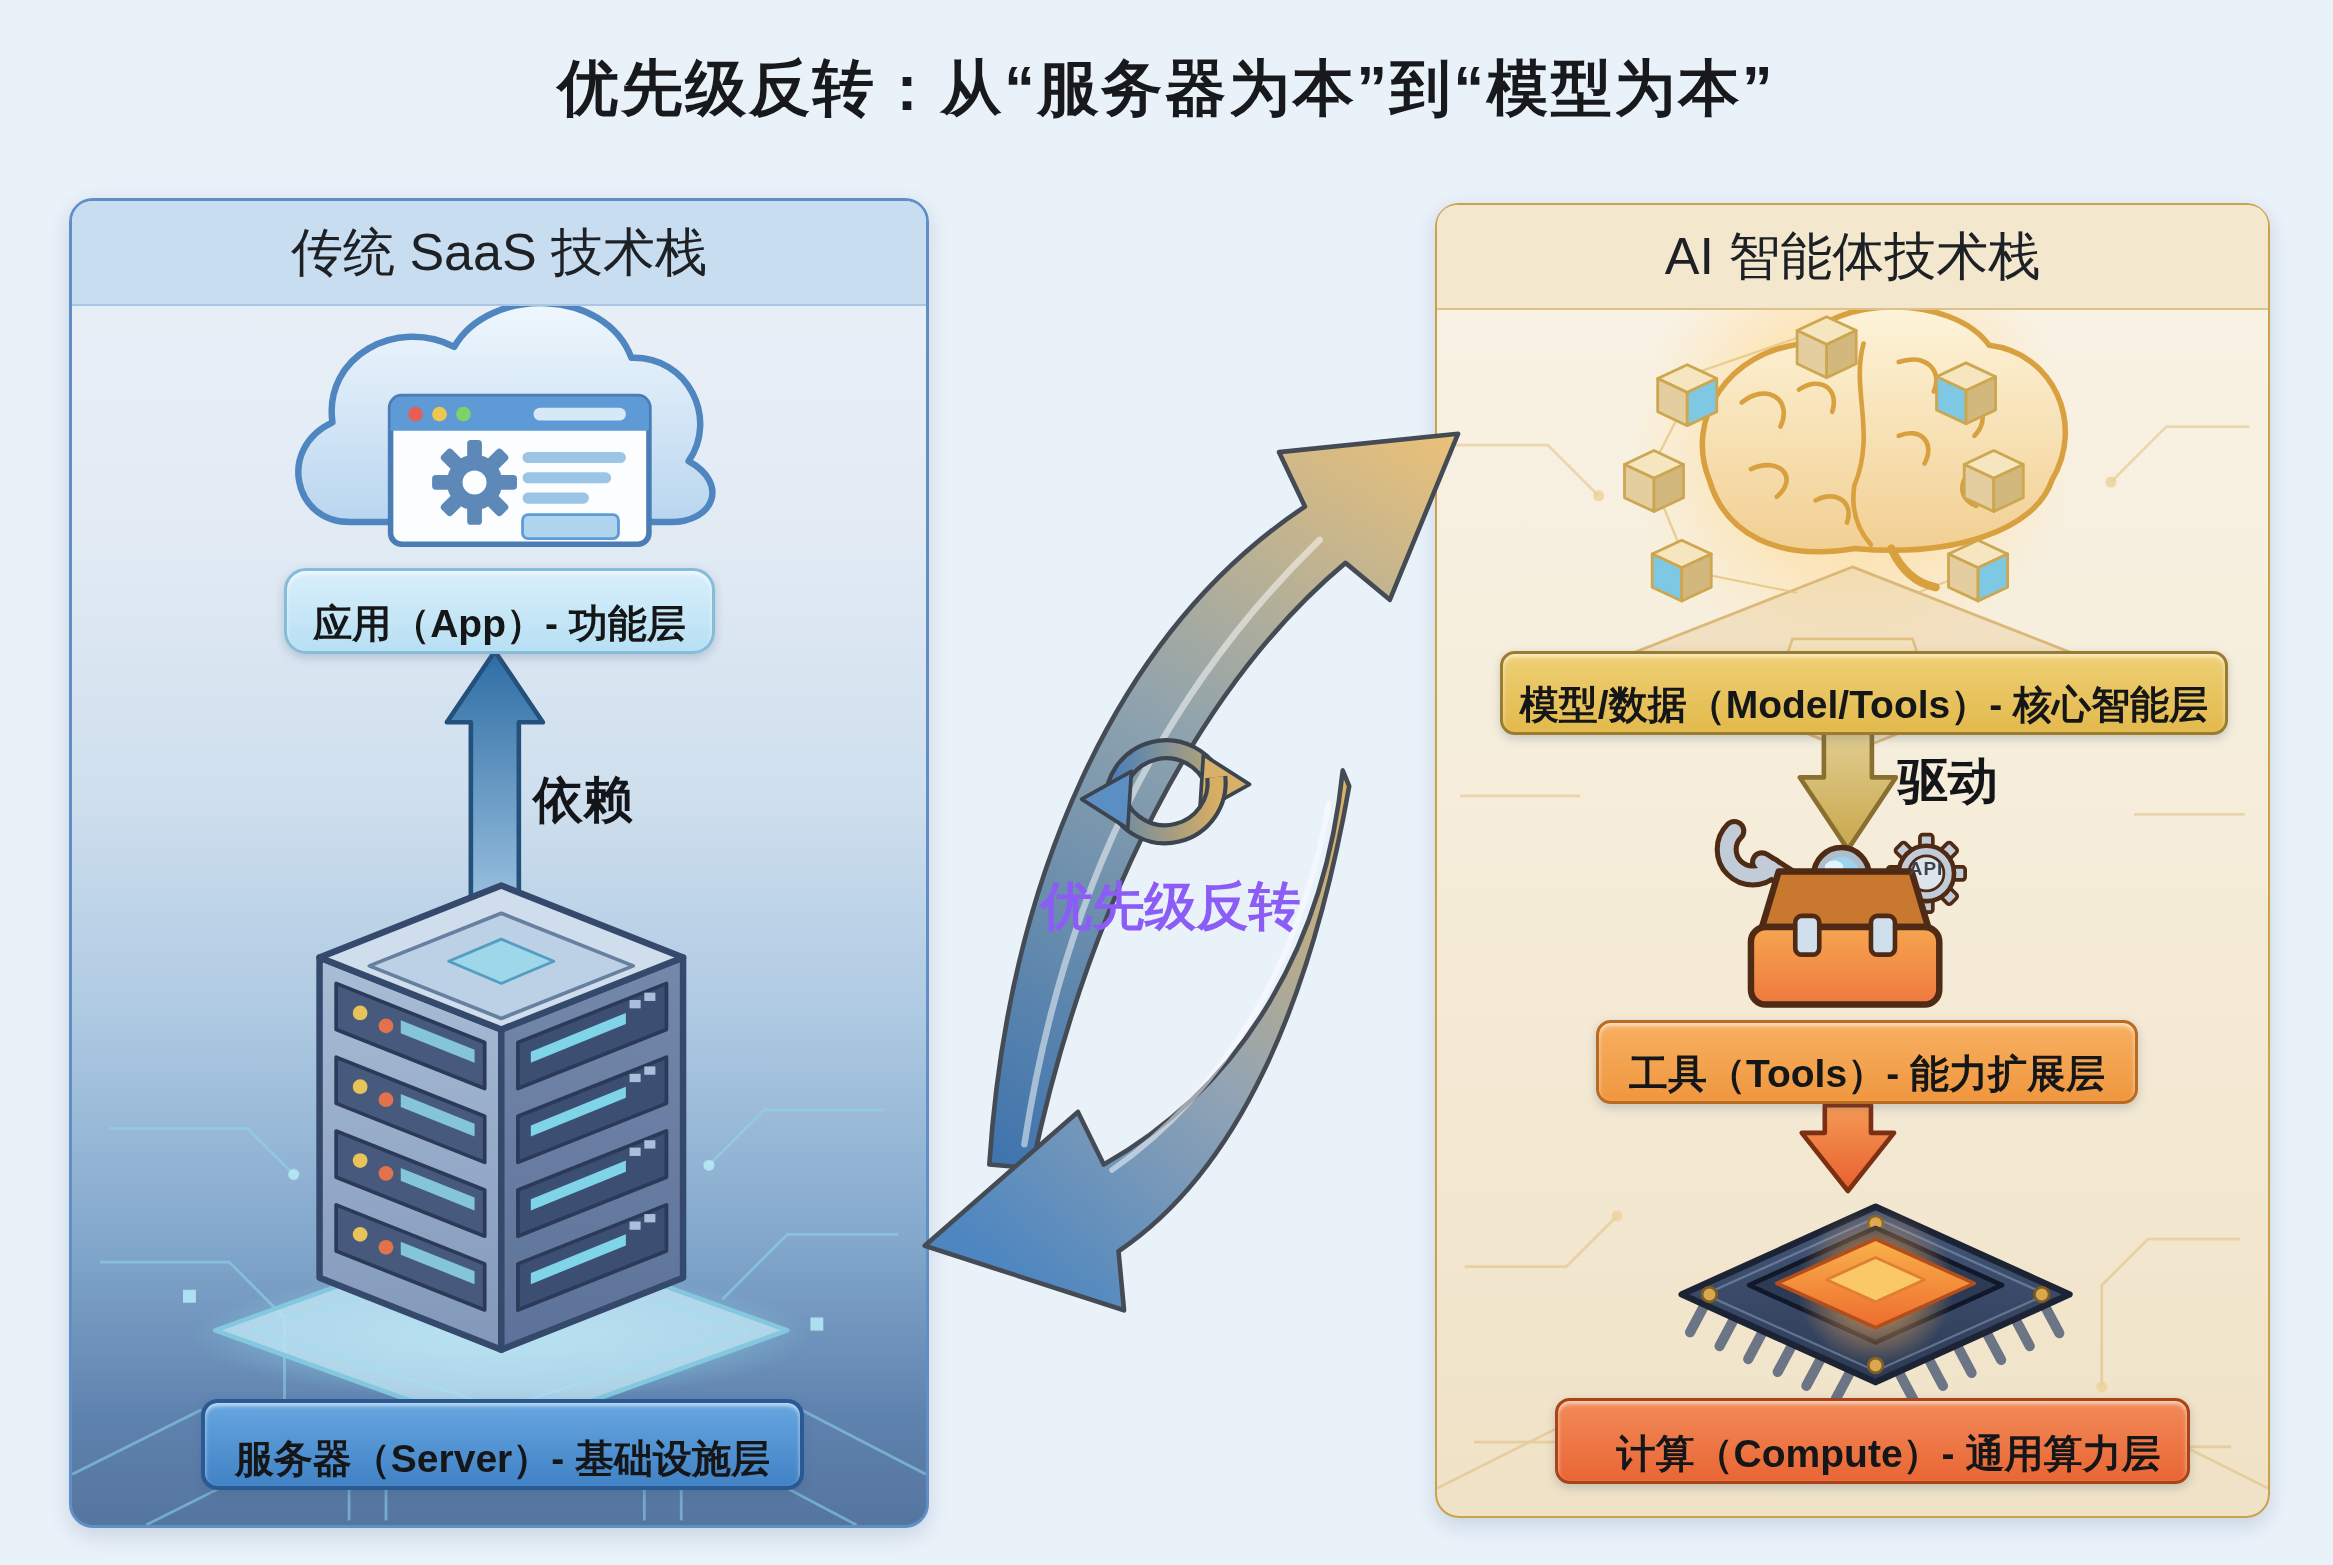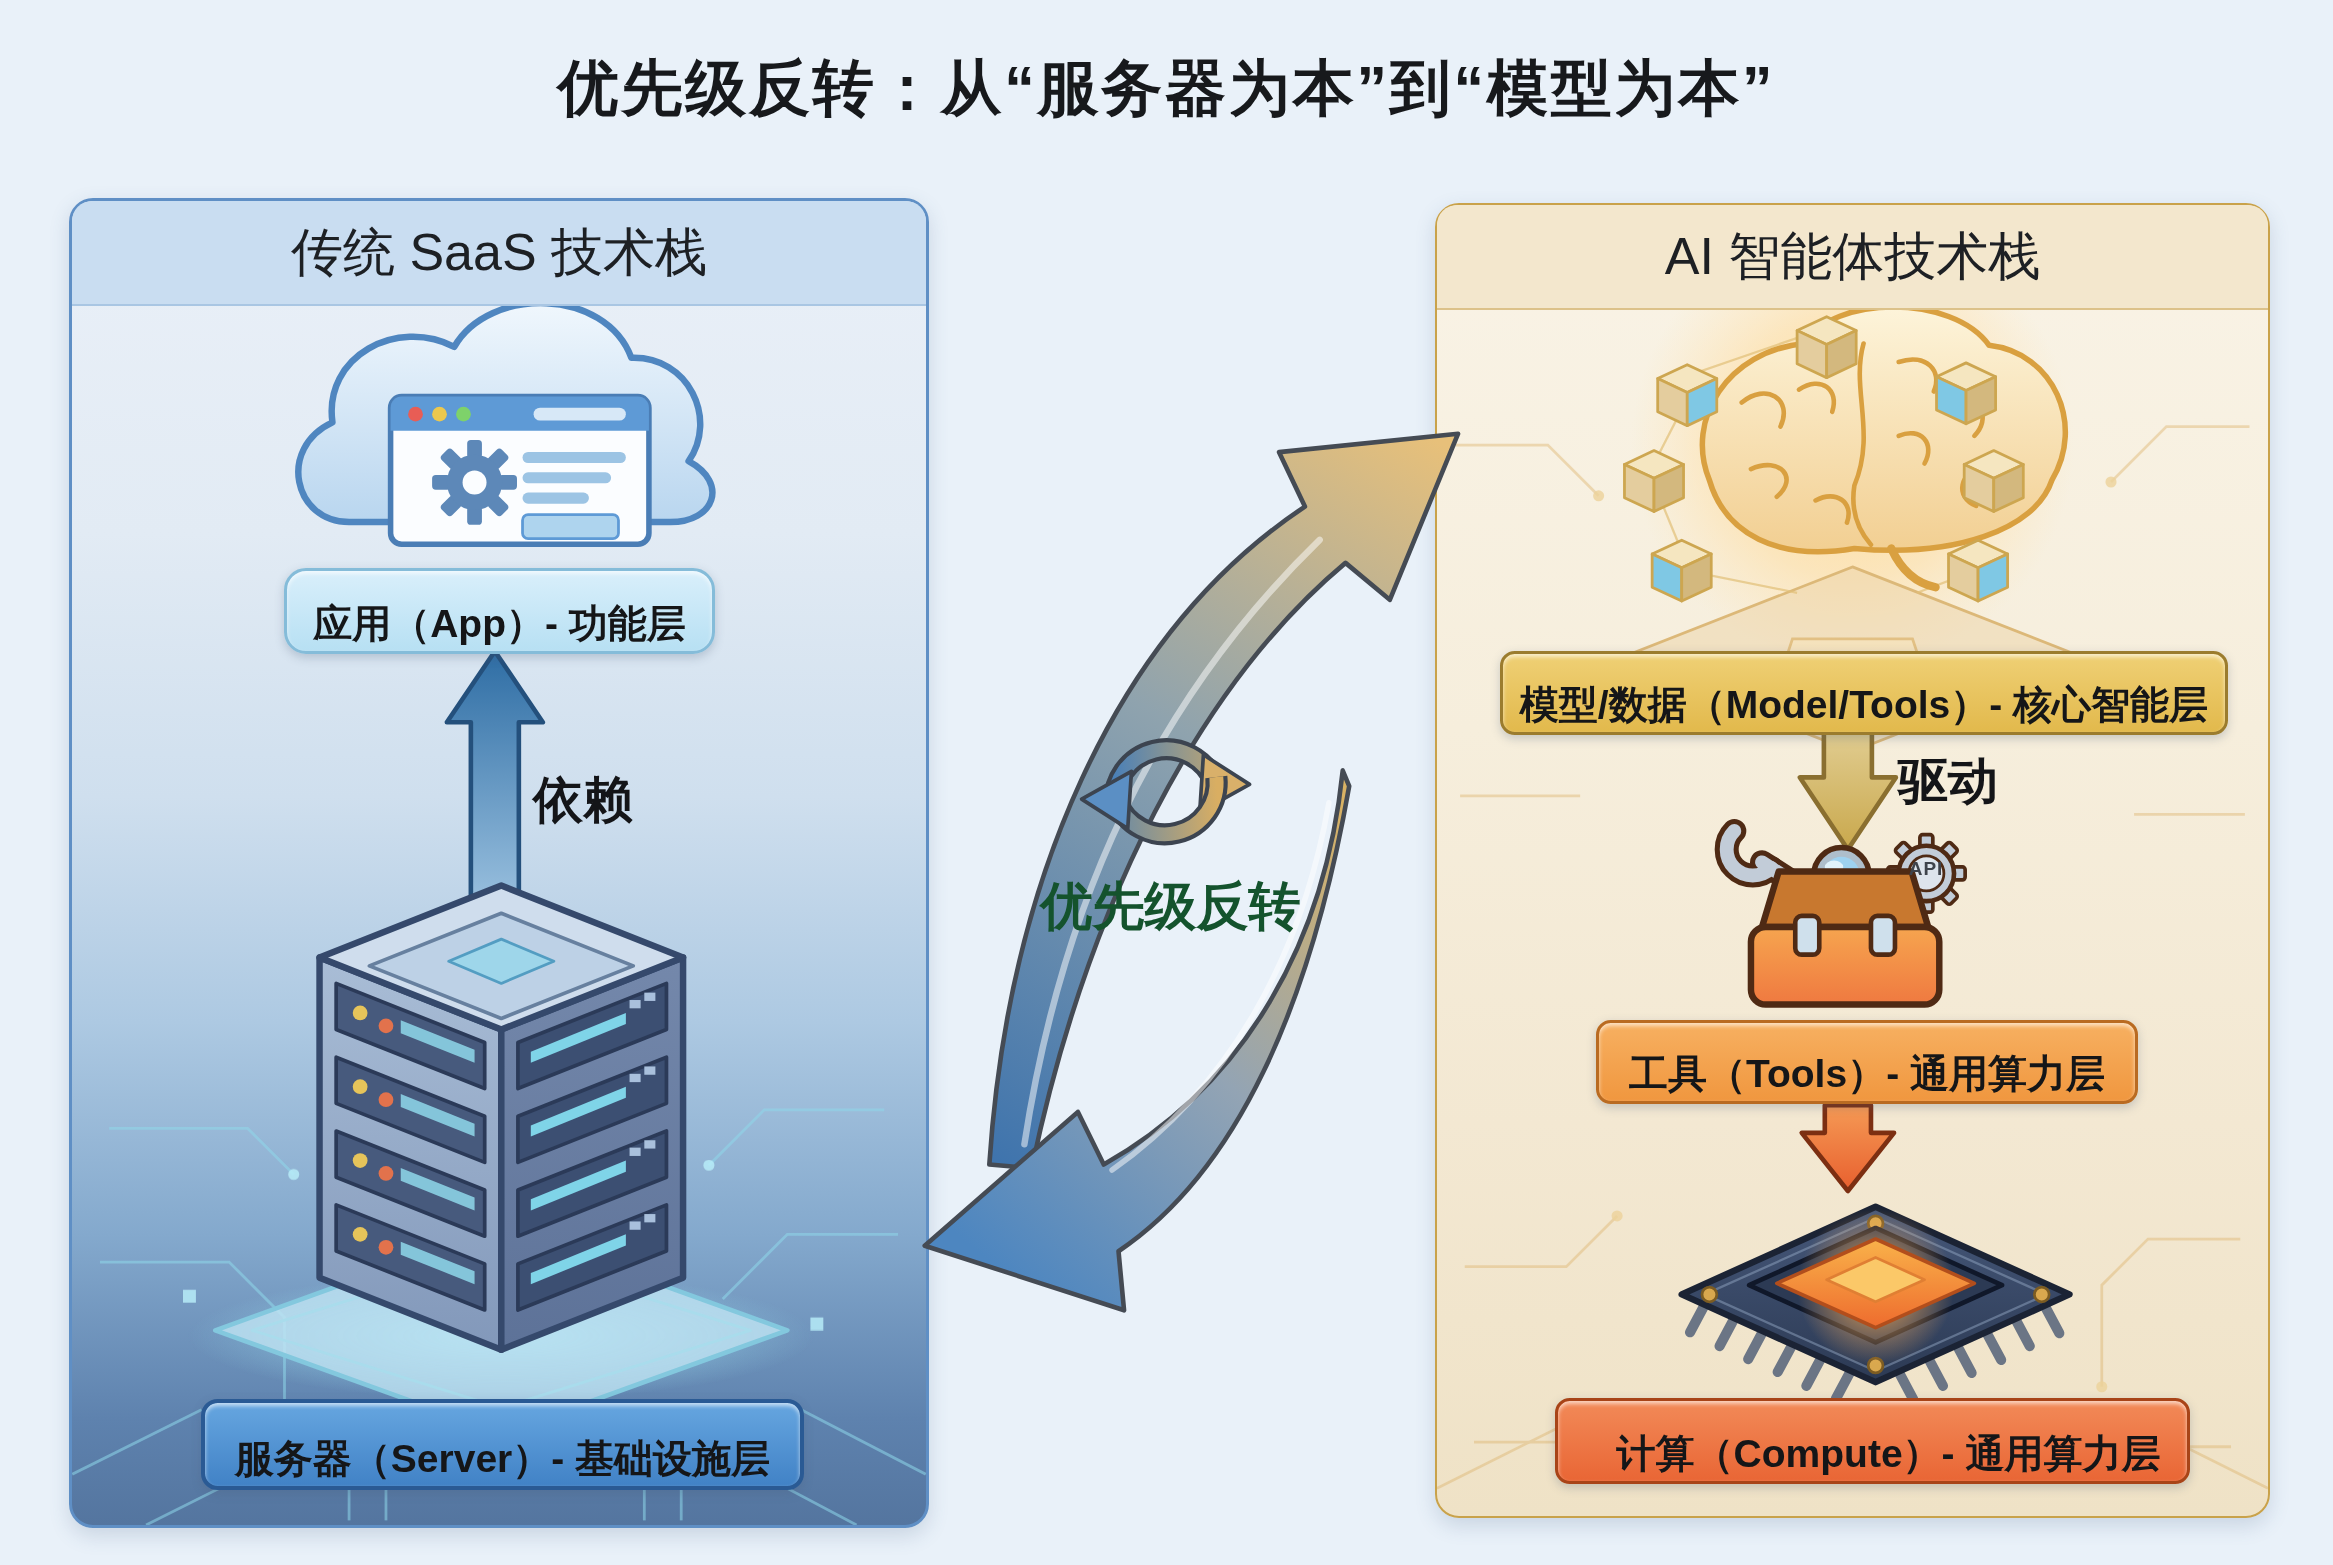--- a/index.html
+++ b/index.html
@@ -30,21 +30,21 @@
       background:linear-gradient(180deg,#f7b061 0%,#f0973f 100%);}
   .compute-box{left:118px;top:1193px;width:597px;height:80px;border-radius:14.8px;border:3.7px solid #a84418;
       background:linear-gradient(180deg,#f28a58 0%,#e96635 100%);padding-left:32px;}
   .arrow-label{position:absolute;font-size:50px;font-weight:800;color:#141518;white-space:nowrap;}
   .dep-label{left:461px;top:566px;}
   .drive-label{left:461px;top:543px;}
   .api-badge{position:absolute;left:454px;top:653px;width:70px;text-align:center;
       font-size:19px;font-weight:800;color:#3e434b;letter-spacing:0.9px;}
   .overlay{position:absolute;left:0;top:0;width:2333px;height:1565px;pointer-events:none;}
   .swap-label{position:absolute;left:986px;top:872px;width:369px;text-align:center;
-      font-size:52px;font-weight:800;color:#14532d;white-space:nowrap;}
+      font-size:52px;font-weight:800;color:#8b5cf6;white-space:nowrap;}
 </style>
 </head>
 <body>
 
 <div class="canvas">
 
   <h1 class="title">优先级反转：从“服务器为本”到“模型为本”</h1>
 
   <section class="panel left">
     <svg class="panel-art" viewBox="0 0 925 1435">
@@ -414,21 +414,21 @@
 
     <header class="panel-header">
       <span>AI 智能体技术栈</span>
     </header>
     <div class="layer-box model-box">
       <span>模型/数据（Model/Tools）- 核心智能层</span>
     </div>
     <div class="arrow-label drive-label">驱动</div>
     <div class="api-badge">API</div>
     <div class="layer-box tools-box">
-      <span>工具（Tools）- 通用算力层</span>
+      <span>工具（Tools）- 能力扩展层</span>
     </div>
     <div class="layer-box compute-box">
       <span>计算（Compute）- 通用算力层</span>
     </div>
   </section>
 
   <svg class="overlay" viewBox="0 0 2528 1696">
     <defs>
       <linearGradient id="gradTop" gradientUnits="userSpaceOnUse" x1="1085" y1="1260" x2="1560" y2="480">
         <stop offset="0" stop-color="#3f74ad"></stop>

